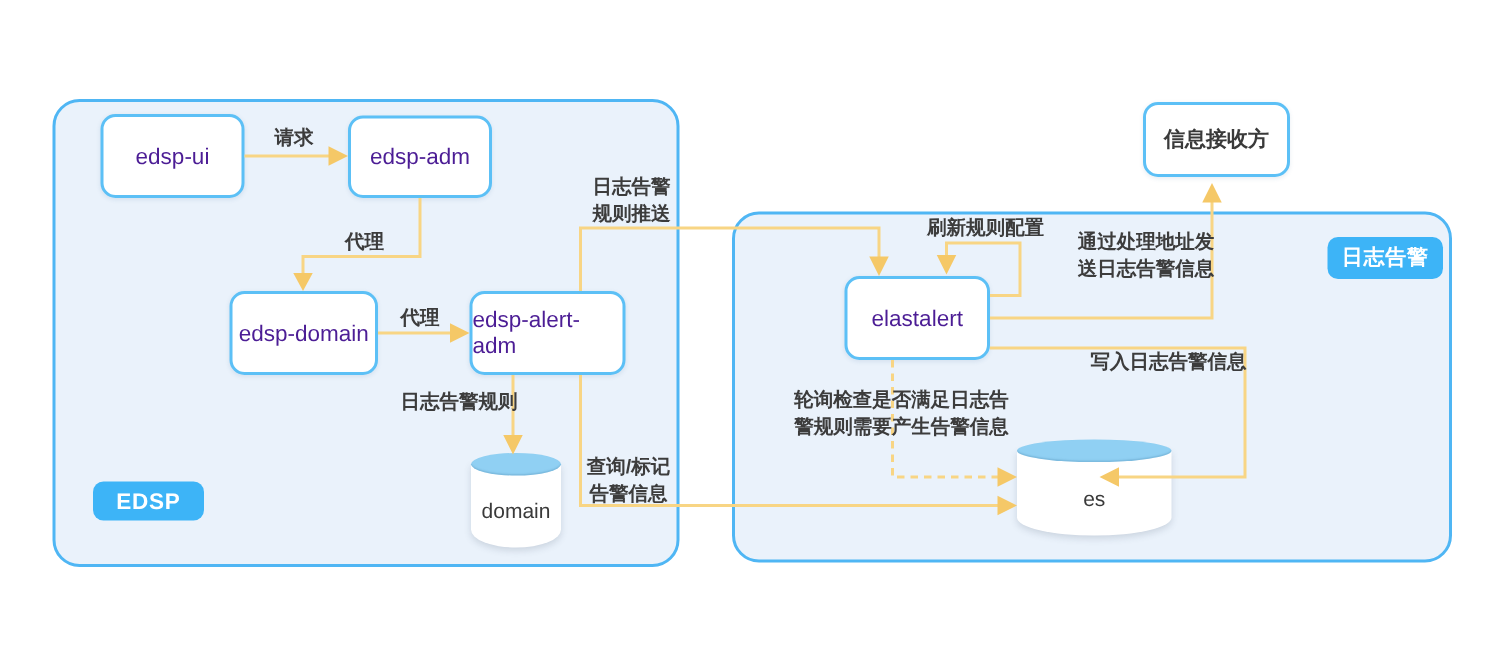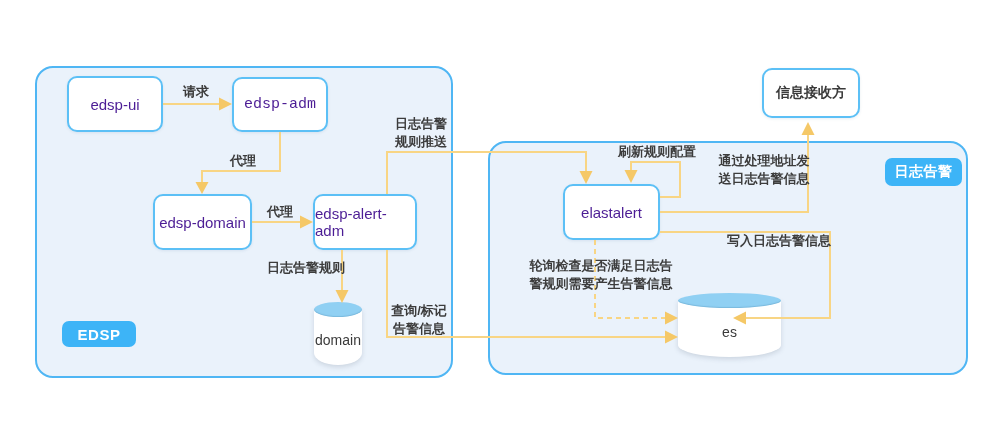--- a/index.html
+++ b/index.html
@@ -48,27 +48,27 @@
 
 <div class="canvas">
 
   <div class="container" style="left:35px;top:66px;width:418px;height:312px;"></div>
   <div class="container" style="left:488px;top:141px;width:480px;height:234px;"></div>
 
   <div class="badge" style="left:62px;top:321px;width:74px;height:26px;">EDSP</div>
   <div class="badge" style="left:885px;top:158px;width:77px;height:28px;font-size:14px;">日志告警</div>
 
   <div class="node" style="left:67px;top:76px;width:96px;height:56px;">edsp-ui</div>
-  <div class="node" style="left:232px;top:77px;width:96px;height:55px;font-family:Liberation Mono, monospace;">edsp-adm</div>
+  <div class="node" style="left:232px;top:77px;width:96px;height:55px;">edsp-adm</div>
   <div class="node" style="left:153px;top:194px;width:99px;height:56px;">edsp-domain</div>
   <div class="node" style="left:313px;top:194px;width:104px;height:56px;">edsp-alert-adm</div>
   <div class="node" style="left:563px;top:184px;width:97px;height:56px;">elastalert</div>
   <div class="node cn" style="left:762px;top:68px;width:98px;height:50px;">信息接收方</div>
 
-  <div class="cyl" style="left:314px;top:302px;width:48px;height:63px;">
+  <div class="cyl" style="left:314px;top:302px;width:60px;height:63px;">
     <div class="cyl-body">domain</div>
     <div class="cyl-top"></div>
   </div>
   <div class="cyl" style="left:678px;top:293px;width:55px;height:64px;padding-left:48px;">
     <div class="cyl-body">es</div>
     <div class="cyl-top"></div>
   </div>
 
   <svg class="edges" width="1000" height="445" viewBox="0 0 1000 445">
     <g stroke="#f8d584" stroke-width="2" fill="none">

